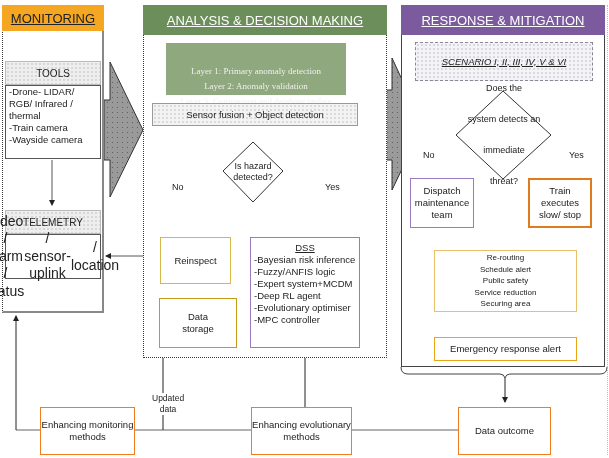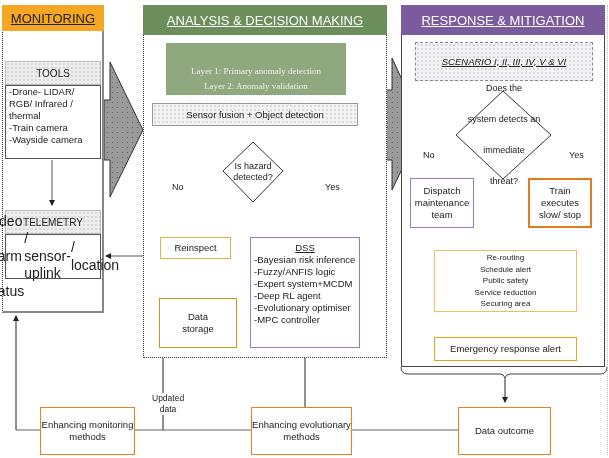--- a/index.html
+++ b/index.html
@@ -1,20 +1,20 @@
 <!DOCTYPE html>
 <html><head>
 <meta charset="utf-8">
 <style>
   html, body { margin:0; padding:0; background:#ffffff; }
   body { width:609px; height:458px; position:relative; overflow:hidden; font-family:"Liberation Sans", sans-serif; color:#222; }
   .abs { position:absolute; box-sizing:border-box; }
   .panel { border:1px solid #444; background:#fff; }
   .hdr { text-align:center; text-decoration:underline; font-size:13px; display:flex; align-items:center; justify-content:center; }
-  .box { display:flex; align-items:center; justify-content:center; text-align:left; font-size:9.5px; line-height:1.25; background:#fff; }
+  .box { display:flex; align-items:center; justify-content:center; text-align:center; font-size:9.5px; line-height:1.25; background:#fff; }
   svg.lines { position:absolute; left:0; top:0; }
   .dotted-bg { background-image: radial-gradient(#bbb 0.6px, transparent 0.8px); background-size:4px 4px; }
 </style>
 </head>
 <body>
 
 <svg class="lines" width="609" height="458">
   <defs>
     <marker id="ah" markerWidth="6" markerHeight="6" refX="5" refY="3" orient="auto">
       <path d="M0,0 L6,3 L0,6 z" fill="#222"></path>
@@ -97,21 +97,21 @@
 <svg class="abs" style="left:222px;top:141px;" width="62" height="62">
   <polygon points="31,1 61,30 31,61 1,30" fill="#fff" stroke="#333" stroke-width="1"></polygon>
 </svg>
 <div class="abs box" style="left:228px;top:158px;width:50px;height:28px;background:transparent;font-size:9px;flex-direction:column;">
   <div>Is hazard</div>
   <div>detected?</div>
 </div>
 <div class="abs" style="left:172px;top:182px;font-size:9px;">No</div>
 <div class="abs" style="left:325px;top:182px;font-size:9px;">Yes</div>
 
-<div class="abs box" style="left:160px;top:237px;width:71px;height:22px;border:1.5px solid #d4b84a;font-size:9.5px;">Reinspect</div>
+<div class="abs box" style="left:160px;top:237px;width:71px;height:47px;border:1.5px solid #d4b84a;font-size:9.5px;">Reinspect</div>
 <div class="abs box" style="left:159px;top:298px;width:78px;height:50px;border:1.5px solid #c59a1a;flex-direction:column;font-size:9.5px;">
   <div>Data</div>
   <div>storage</div>
 </div>
 <div class="abs" style="left:250px;top:237px;width:110px;height:111px;border:1.5px solid #9b7bbf;background:#fff;font-size:9.5px;line-height:12px;padding:4px 3px;">
   <div style="text-align:center;text-decoration:underline;">DSS</div>
   <div>-Bayesian risk inference</div>
   <div>-Fuzzy/ANFIS logic</div>
   <div>-Expert system+MCDM</div>
   <div>-Deep RL agent</div>

